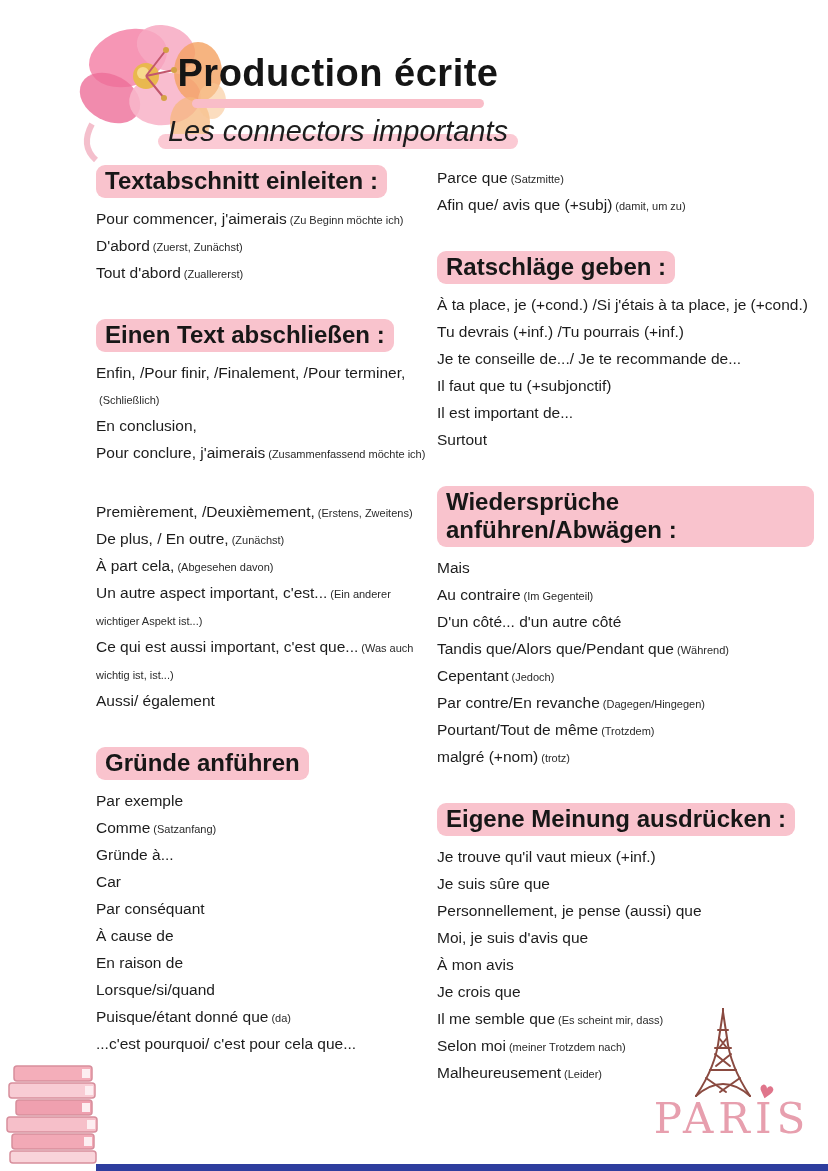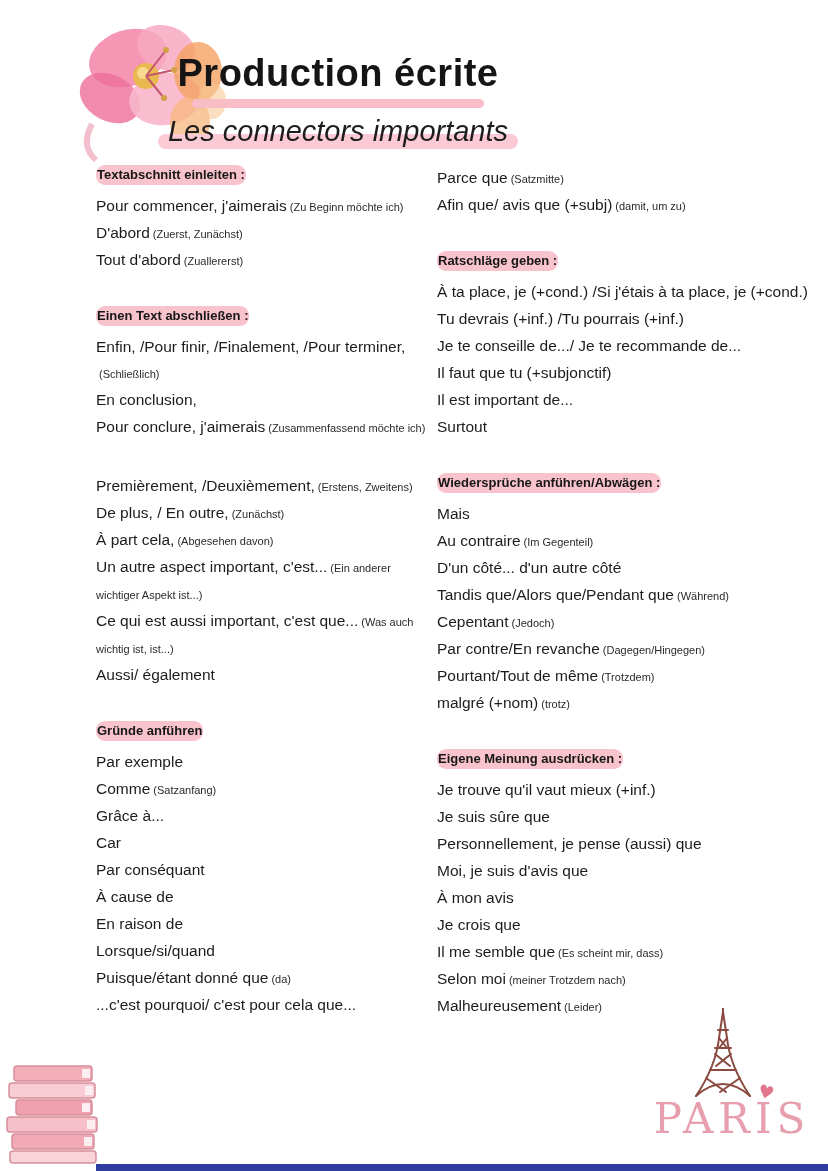--- a/index.html
+++ b/index.html
@@ -12,21 +12,21 @@
   .title { font-size:38px; font-weight:700; letter-spacing:0.5px; color:#151515; }
   .title-underline { width:292px; height:9px; background:#f9bdc8; border-radius:6px; margin:4px auto 7px; }
   .subtitle { position:relative; z-index:0; display:inline-block; font-style:italic; font-size:29px; padding:0 12px; color:#1d1d1d; }
   .subtitle::after { content:""; position:absolute; left:2px; right:2px; bottom:-1px; height:15px; background:#fbcad4; border-radius:9px; z-index:-1; }
 
   .col { position:absolute; top:165px; }
   .col-left  { left:96px;  width:341px; }
   .col-right { left:437px; width:377px; }
   section { margin-bottom:32px; }
   .h { margin-bottom:8px; }
-  .hl { display:inline-block; background:#f9c3cd; border-radius:9px; padding:2px 1px 3px; font-weight:700; font-size:13px; color:#171717; }
+  .hl { display:inline-block; background:#f9c3cd; border-radius:9px; padding:2px 9px 3px; font-weight:700; font-size:24px; color:#171717; }
   .line { font-size:15.5px; line-height:26px; }
   .n { font-size:11px; color:#2a2a2a; margin-left:3px; }
 
   .flower { position:absolute; left:62px; top:6px; width:175px; height:162px; }
   .books  { position:absolute; left:4px; top:1062px; width:100px; height:104px; }
   .tower  { position:absolute; left:668px; top:1008px; width:110px; height:95px; }
   .paris  { position:absolute; left:638px; top:1094px; width:188px; text-align:center;
             font-family:"DejaVu Serif", serif; font-size:42px; letter-spacing:5px;
             color:#e79fae; }
   .paris-heart { position:absolute; top:-12px; left:120px; font-size:18px; color:#e0758b;
@@ -81,21 +81,21 @@
     <div class="line"><span class="t">À part cela,</span><span class="n">(Abgesehen davon)</span></div>
     <div class="line"><span class="t">Un autre aspect important, c'est...</span><span class="n">(Ein anderer wichtiger Aspekt ist...)</span></div>
     <div class="line"><span class="t">Ce qui est aussi important, c'est que...</span><span class="n">(Was auch wichtig ist, ist...)</span></div>
     <div class="line"><span class="t">Aussi/ également</span><span class="n"></span></div>
   </section>
 
   <section>
     <div class="h"><span class="hl">Gründe anführen</span></div>
     <div class="line"><span class="t">Par exemple</span><span class="n"></span></div>
     <div class="line"><span class="t">Comme</span><span class="n">(Satzanfang)</span></div>
-    <div class="line"><span class="t">Grâce à...</span><span class="n"></span></div>
+    <div class="line"><span class="t">Gründe à...</span><span class="n"></span></div>
     <div class="line"><span class="t">Car</span><span class="n"></span></div>
     <div class="line"><span class="t">Par conséquant</span><span class="n"></span></div>
     <div class="line"><span class="t">À cause de</span><span class="n"></span></div>
     <div class="line"><span class="t">En raison de</span><span class="n"></span></div>
     <div class="line"><span class="t">Lorsque/si/quand</span><span class="n"></span></div>
     <div class="line"><span class="t">Puisque/étant donné que</span><span class="n">(da)</span></div>
     <div class="line"><span class="t">...c'est pourquoi/ c'est pour cela que...</span><span class="n"></span></div>
   </section>
 
 </div>

